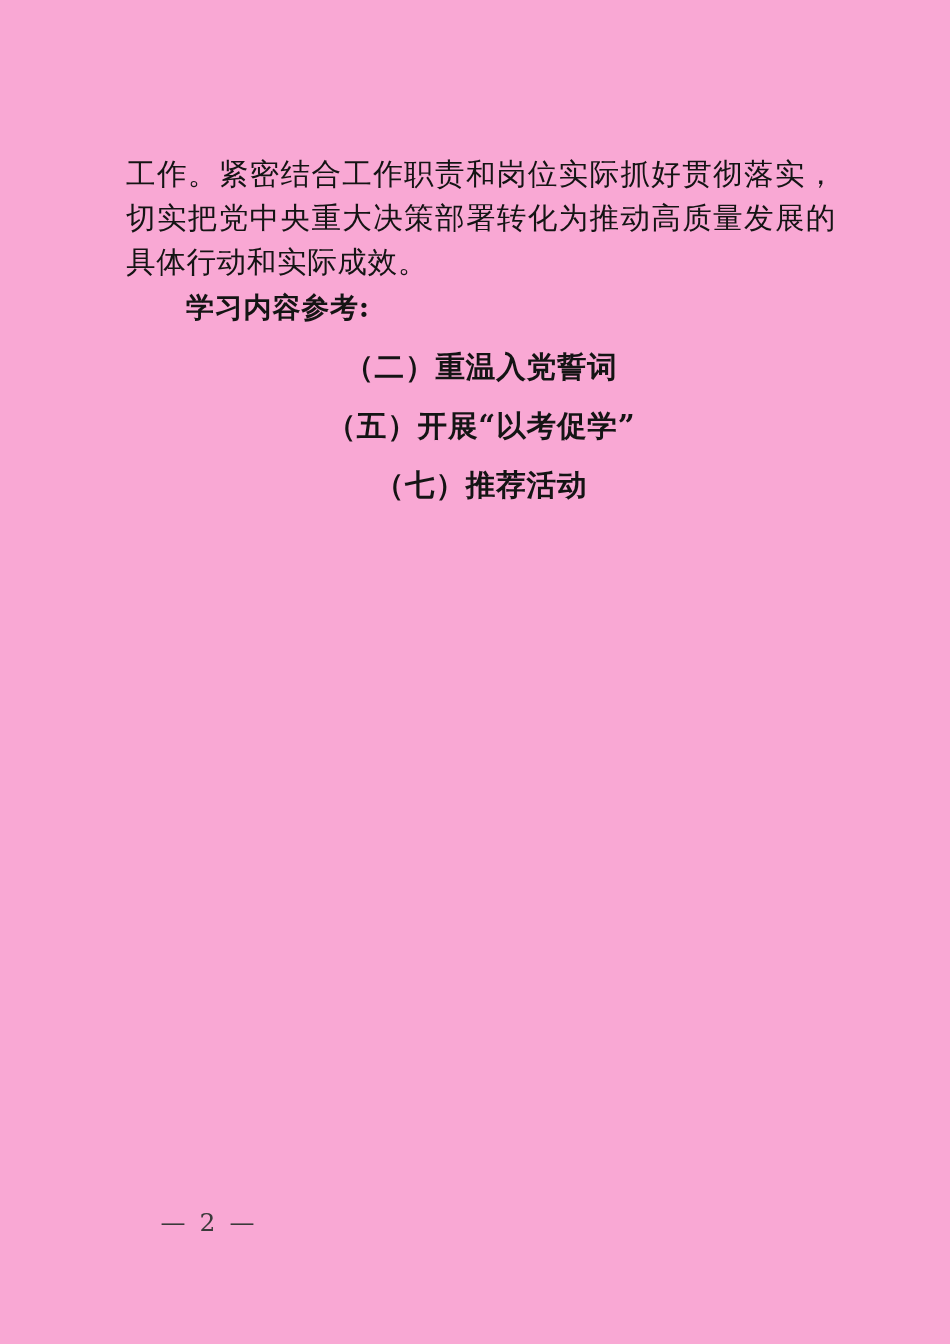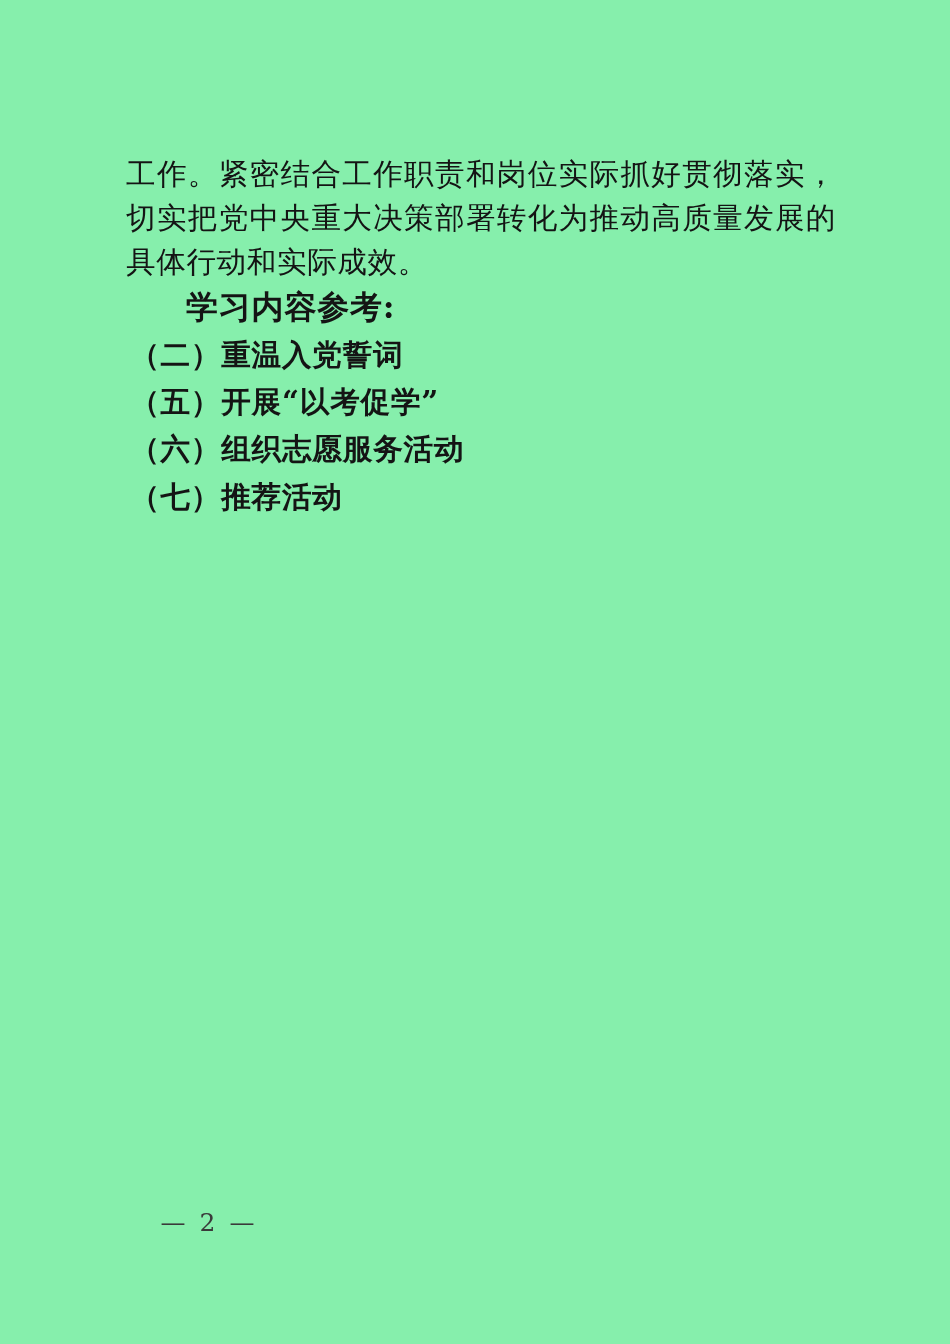--- a/index.html
+++ b/index.html
@@ -14,21 +14,21 @@
     position: relative;
     overflow: hidden;
     font-family: "DejaVu Serif", "Liberation Serif", serif;
     color: #141414;
     -webkit-font-smoothing: antialiased;
   }
 
   .page {
     position: absolute;
     inset: 0;
-    background: #86efac;
+    background: #f9a8d4;
   }
 
   
   .text-column {
     position: absolute;
     left: 126px;
     top: 152px;
     width: 710px;
   }
 
@@ -45,48 +45,49 @@
     font-weight: 400;
   }
 
   .para.indent-2 {
     text-indent: 60px;
   }
 
   
   .heading {
     margin: 0;
-    font-size: 32px;
+    font-size: 28px;
     line-height: 43px;
     letter-spacing: 0.8px;
     font-weight: 700;
     text-align: left;
     word-break: break-all;
   }
 
   .heading.indent-2 {
     text-indent: 60px;
   }
 
   .spacer-sm { height: 2px; }
 
   
   .heading-list {
     margin: 0;
     padding: 0;
     list-style: none;
   }
   .heading-list li {
-    margin: 4px;
+    margin: 16px;
     padding: 0;
     font-size: 29.6px;
     line-height: 43.2px;
     letter-spacing: 0.8px;
     font-weight: 700;
     white-space: nowrap;
+    text-align: center;
   }
 
   
   .page-footer {
     position: absolute;
     left: 0;
     top: 1208px;
     width: 950px;
     text-align: center;
     pointer-events: none;
@@ -112,21 +113,20 @@
     <p class="para">工作。紧密结合工作职责和岗位实际抓好贯彻落实，切实把党中央重大决策部署转化为推动高质量发展的具体行动和实际成效。</p>
 
     <div class="spacer-sm"></div>
 
     <p class="heading indent-2">学习内容参考:</p>
 
 
     <ul class="heading-list">
       <li>（二）重温入党誓词</li>
       <li>（五）开展“以考促学”</li>
-      <li>（六）组织志愿服务活动</li>
       <li>（七）推荐活动</li>
     </ul>
 
 
   </div>
 
   <div class="page-footer">
     <span class="folio">— 2 —</span>
   </div>
 

